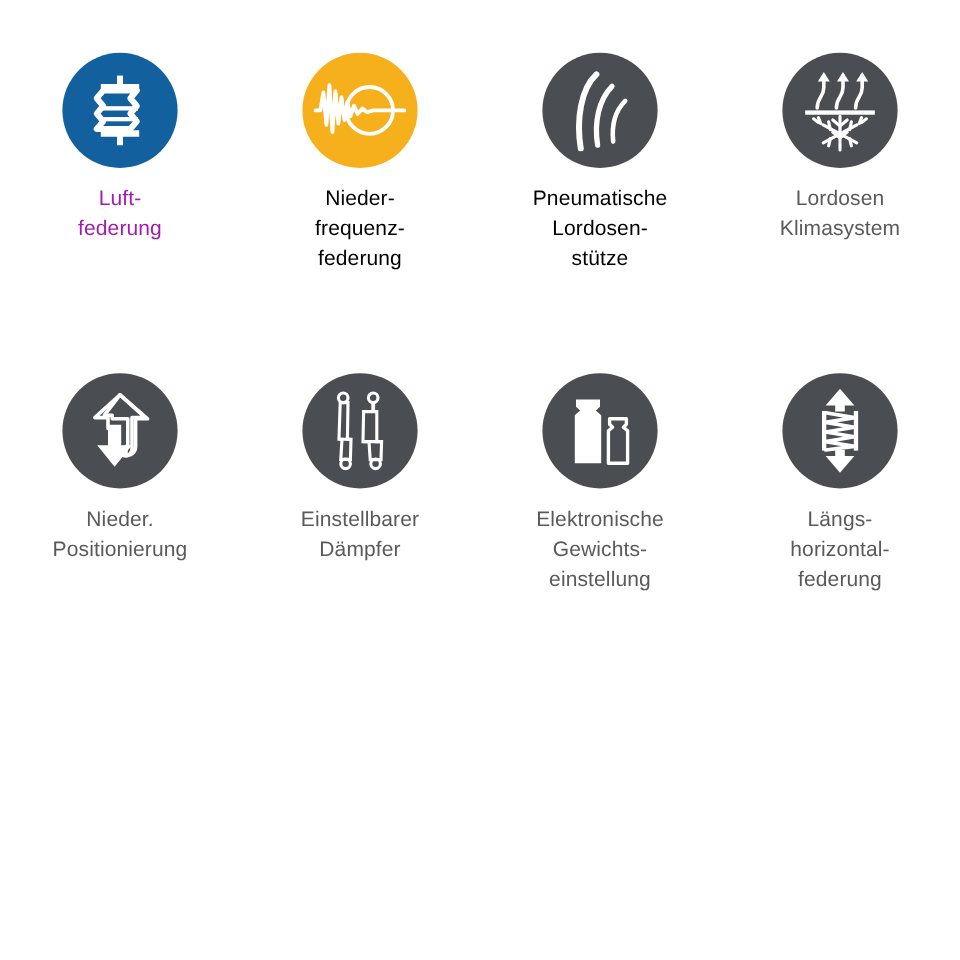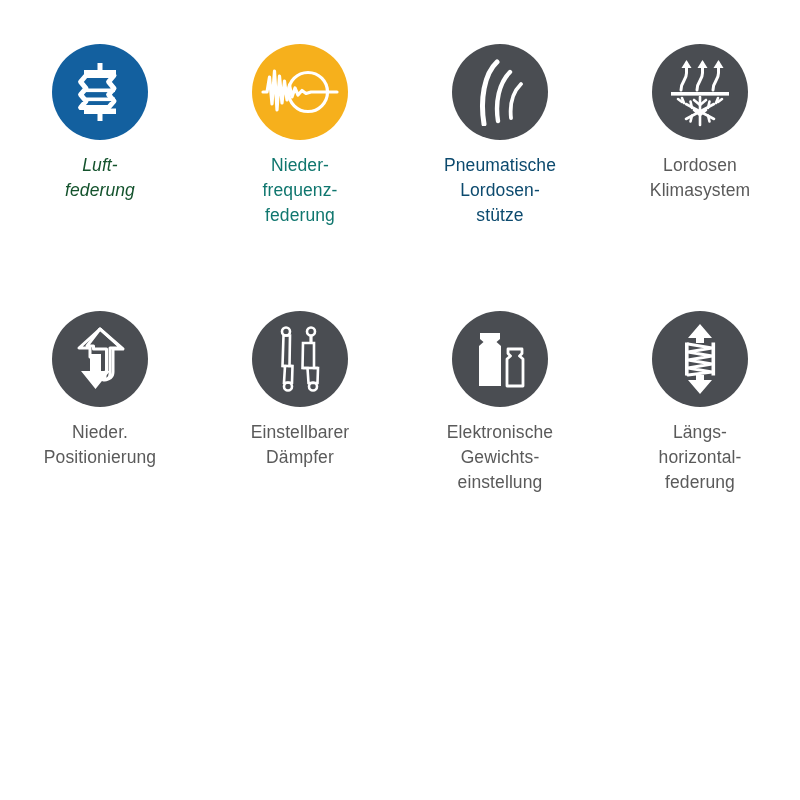--- a/index.html
+++ b/index.html
@@ -66,54 +66,54 @@
               <path d="M19 16.5
                        l-5.4 6.4 5.4 6.4 -5.4 6.4 5.4 6.4 -5.4 6.4
                        h28
                        l5.4 -6.4 -5.4 -6.4 5.4 -6.4 -5.4 -6.4 5.4 -6.4 z" fill="none" stroke="#ffffff" stroke-width="5" stroke-linejoin="round"></path>
               <rect x="18" y="29.5" width="30" height="3.6"></rect>
               <rect x="18" y="38.5" width="30" height="3.6"></rect>
             </g>
           </svg>
         </span>
       </div>
-      <div class="caption" style="color: #14532d; font-style: italic;">Luft-
+      <div class="caption" style="color: #a21caf;">Luft-
 federung</div>
     </div>
 
     <div class="cell">
       <div class="badge" style="background:#f6b01c">
         <span>
           <svg width="78" height="60" viewBox="0 0 78 60">
             <circle cx="47" cy="30" r="19.5" fill="none" stroke="#ffffff" stroke-width="3.2"></circle>
             <path d="M2 30
                      L6 30 L8.5 15 L11 42 L13.5 9 L16 48 L18.5 14
                      L21 41 L23.5 19 L26 38 L28.5 23 L31 35
                      L34 26 L37 33 L41 28.5 L45 31.5 L50 30 L76 30" fill="none" stroke="#ffffff" stroke-width="3.2" stroke-linejoin="round" stroke-linecap="round"></path>
           </svg>
         </span>
       </div>
-      <div class="caption" style="color: #0f766e;">Nieder-
+      <div class="caption" style="color: #000000;">Nieder-
 frequenz-
 federung</div>
     </div>
 
     <div class="cell">
       <div class="badge" style="background:#4a4d52">
         <span>
           <svg width="60" height="68" viewBox="0 0 60 68">
             <g fill="none" stroke="#ffffff" stroke-linecap="round">
               <path d="M14 66 C10 42 14 16 27 4" stroke-width="5"></path>
               <path d="M28 63 C25 44 29 25 40 14" stroke-width="4.4"></path>
               <path d="M41 60 C39.5 46 43 34 51 26" stroke-width="3.8"></path>
             </g>
           </svg>
         </span>
       </div>
-      <div class="caption" style="color: #0c4a6e;">Pneumatische
+      <div class="caption" style="color: #000000;">Pneumatische
 Lordosen-
 stütze</div>
     </div>
 
     <div class="cell">
       <div class="badge" style="background:#4a4d52">
         <span>
           <svg width="68" height="70" viewBox="0 0 68 70">
             <g fill="#ffffff" stroke="#ffffff">
 

